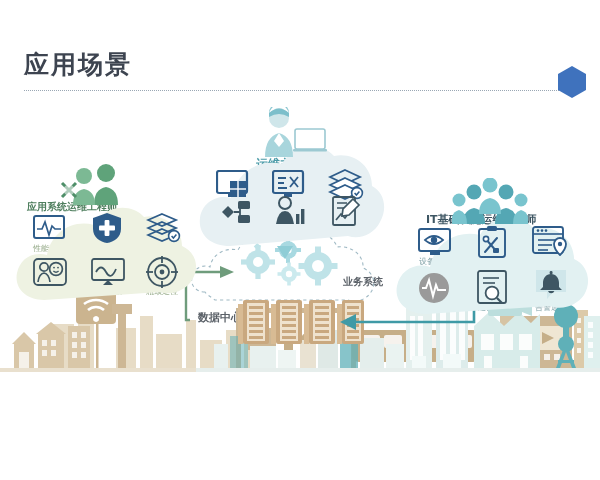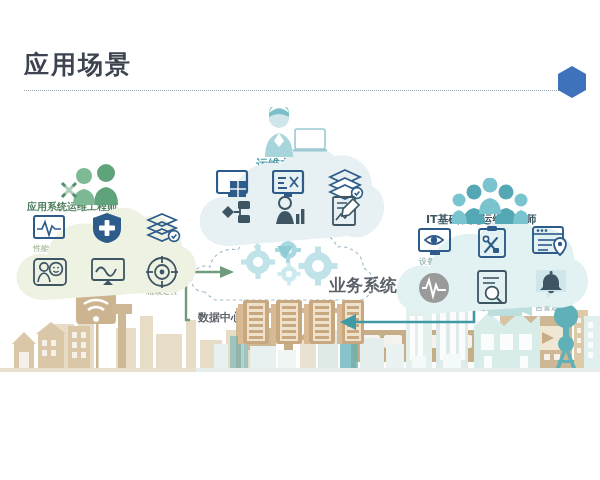--- a/index.html
+++ b/index.html
@@ -370,21 +370,21 @@
         <polygon points="277,246 293,246 285,259" fill="#8fcdd6"></polygon>
       </g>
 
       <g>
         <path d="M474 300 L474 322 L356 322" stroke="#3f9aa6" stroke-width="2.6" fill="none"></path>
         <polygon points="356,314 340,322 356,330" fill="#3f9aa6"></polygon>
       </g>
     </svg>
   </div>
 
-  <div class="ic-label" style="left:326px;top:277px;width:74px;font-size:17px;font-weight:bold;color:#5b6168;">业务系统</div>
+  <div class="ic-label" style="left:326px;top:277px;width:74px;font-size:10px;font-weight:bold;color:#5b6168;">业务系统</div>
   <div class="ic-label" style="left:190px;top:312px;width:60px;font-size:11px;font-weight:bold;color:#5b6168;">数据中心</div>
 
   <div class="cloud z3" style="left:196px;top:128px;">
     <svg width="190" height="126" viewBox="0 0 190 126">
       <path d="M34 118 C14 118 2 106 4 90 C6 74 22 66 35 70
                C39 46 62 30 86 36 C96 16 124 12 138 28
                C158 24 176 38 176 58 C188 64 192 80 184 94
                C178 106 164 112 152 108 Z" fill="#e7f0f3"></path>
     </svg>
   </div>

